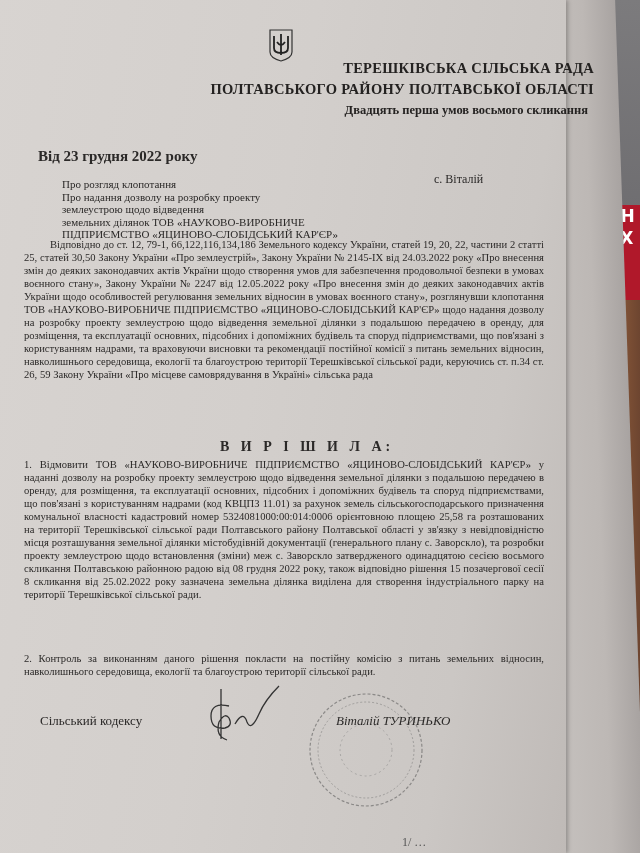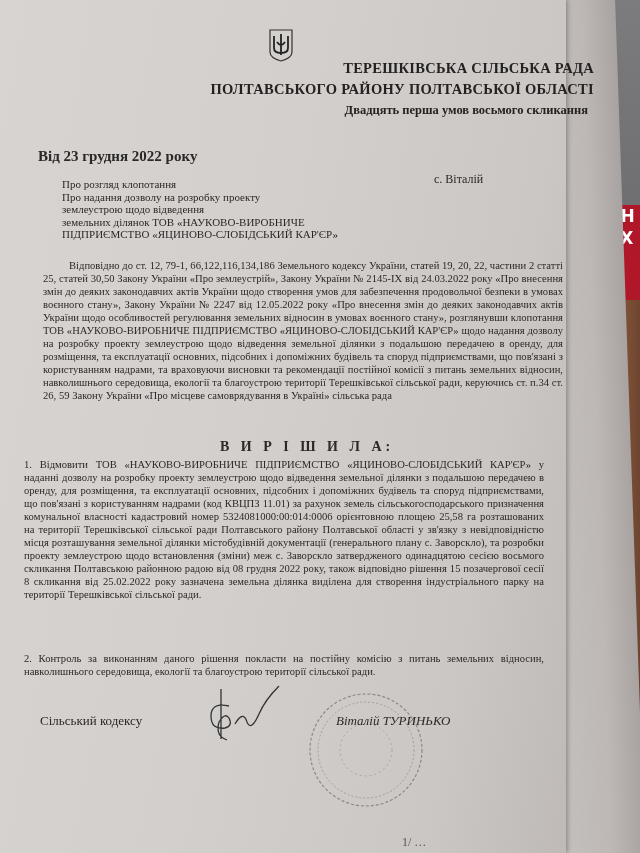--- a/index.html
+++ b/index.html
@@ -41,21 +41,21 @@
   .h2 { top:81px; font-size:14.5px; font-weight:bold; letter-spacing:0.3px; left:20px; }
   .h3 { top:103px; font-size:12.5px; font-weight:bold; left:14px; }
   .h4 { top:118px; font-size:13px; font-weight:bold; letter-spacing:1px; left:20px; }
   .date { position:absolute; left:44px; top:148px; font-size:15px;font-weight:bold; }
   .place { position:absolute; left:440px; top:172px; font-size:12px; }
   .subject { position:absolute; left:40px; top:178px; font-size:11px; line-height:12.5px;margin-left:28px; }
   .para {
     position:absolute; left:30px; width:520px; font-size:10.6px; line-height:13px;
     text-align:justify;
   }
-  .p1 { top:259px; text-indent:26px;margin-left:19px; }
+  .p1 { top:238px; text-indent:26px; }
   .decided {
     position:absolute; left:226px; top:439px; font-size:14px; font-weight:bold; letter-spacing:4px;font-family:Liberation Serif, serif;
   }
   .p2 { top:458px; }
   .p3 { top:652px; }
   .sig-title { position:absolute; left:46px; top:713px; font-size:13px; }
   .sig-name { position:absolute; left:342px; top:713px; font-size:13px;font-style:italic; }
   .signature { position:absolute; left:205px; top:684px; width:85px; height:70px; }
   .stamp { position:absolute; left:312px; top:690px; width:120px; height:120px; opacity:0.55; }
   .page-num { position:absolute; left:408px; top:835px; font-size:12px; color:#555; }

